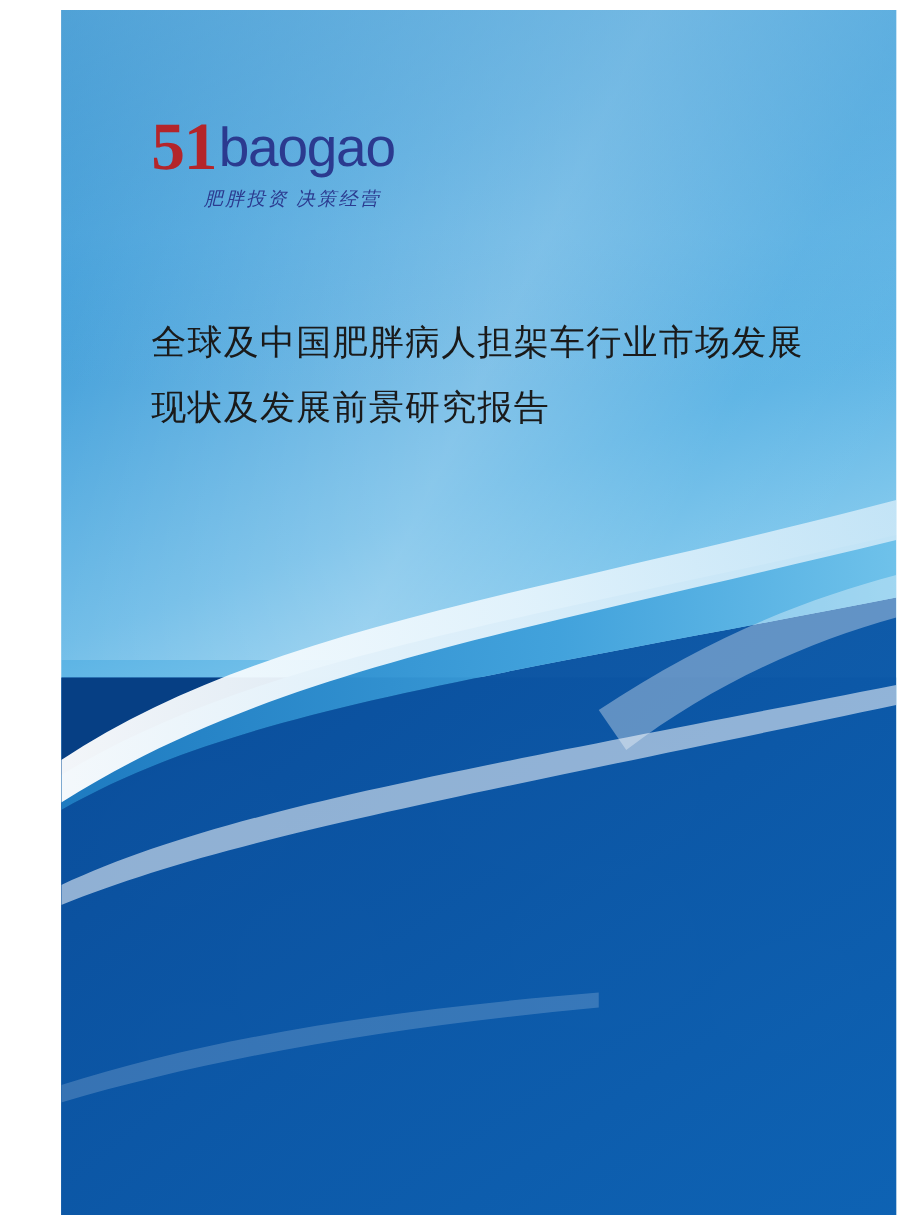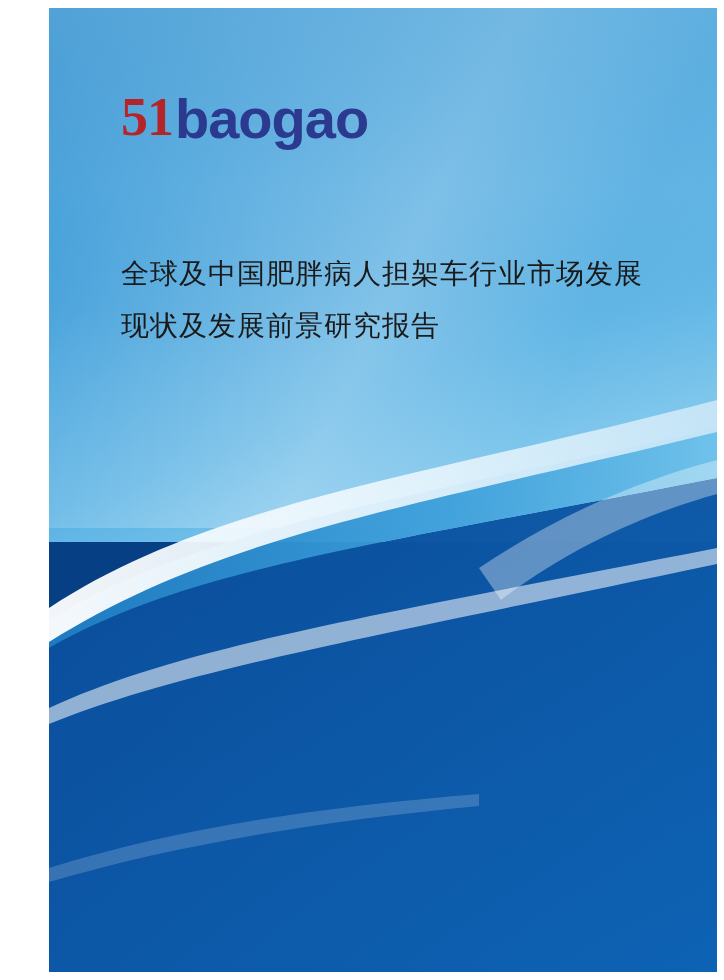--- a/index.html
+++ b/index.html
@@ -99,23 +99,23 @@
   .logo-51 {
     font-family: "Liberation Serif", serif;
     font-size: 54px;
     line-height: 54px;
     font-weight: 700;
     color: #b4252a;
     letter-spacing: -1px;
   }
   .logo-word {
     font-family: "Liberation Sans", sans-serif;
-    font-size: 56px;
+    font-size: 44px;
     line-height: 50px;
-    font-weight: 700;
+    font-weight: 400;
     color: #2b3a8f;
     letter-spacing: -1px;
     margin-left: 2px;
   }
   .logo-sub {
     margin-top: 6px;
     margin-left: 42px;
     font-size: 15px;
     letter-spacing: 2px;
     color: #2b3a8f;
@@ -186,18 +186,19 @@
       <path d="M430,560 C520,500 600,470 668,452 L668,486 C596,506 520,540 452,592 Z" fill="#ffffff" opacity="0.35"></path>
 
       <path d="M0,860 C120,822 260,800 430,786 L430,798 C262,814 122,838 0,874 Z" fill="#ffffff" opacity="0.18"></path>
     </svg>
 
     <div class="logo">
       <div class="logo-mark">
         <span class="logo-51">51</span>
         <span class="logo-word">baogao</span>
       </div>
+      <div class="logo-sub">肥胖投资 决策经营</div>
     </div>
 
     <div class="title">全球及中国肥胖病人担架车行业市场发展现状及发展前景研究报告</div>
 
   </div>
 </div>
 
 </body></html>

